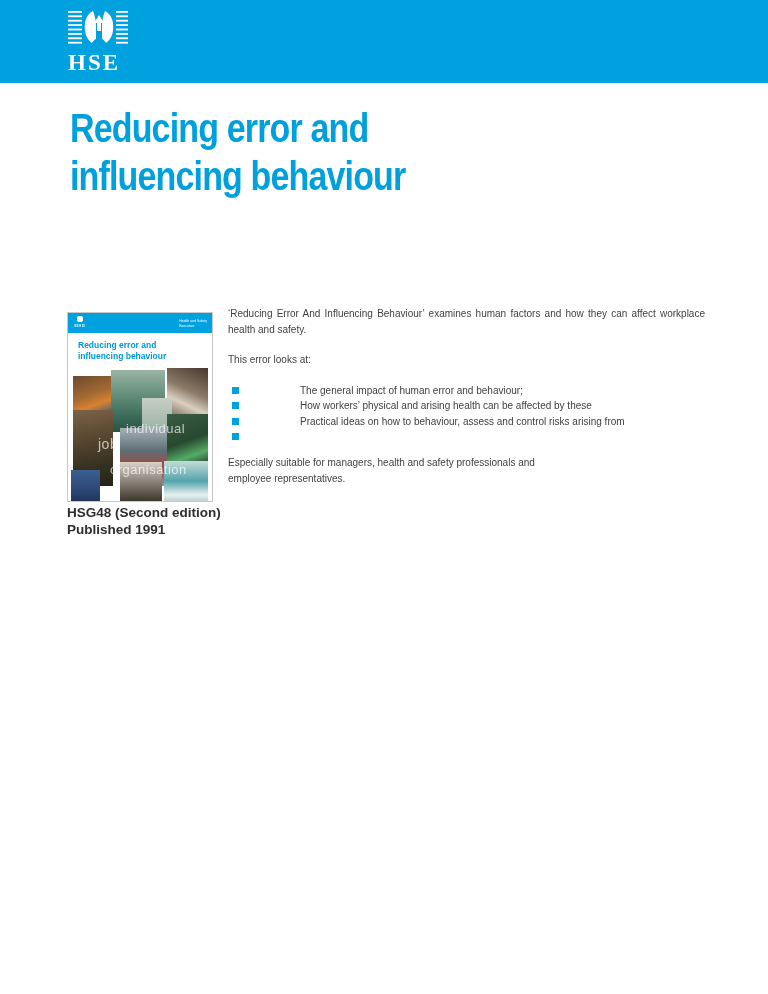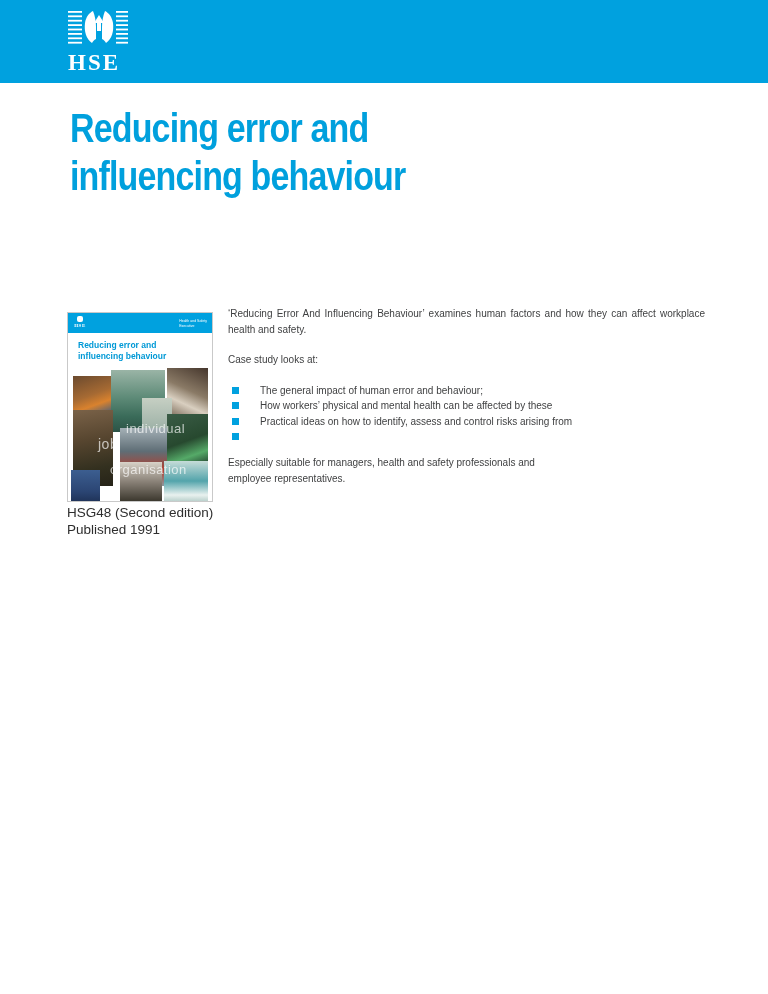--- a/index.html
+++ b/index.html
@@ -136,39 +136,39 @@
     padding-left: 8px;
   }
   .ow1 { left: 50px; top: 56px; }
   .ow2 { left: 22px; top: 72px; font-size: 14px; }
   .ow3 { left: 34px; top: 97px; }
 
   .cover-caption {
     position: absolute;
     left: 67px; top: 505px;
     color: #2e2e2e;
-    font-weight: normal;
+    font-weight: bold;
     font-size: 13.5px;
     line-height: 16.5px;
   }
   .cover-caption span { display: block; }
 
   
   .body-col {
     position: absolute;
     left: 228px; top: 306px;
     width: 477px;
     color: #3e3f40;
     font-size: 10px;
     line-height: 15.5px;
   }
   .body-col p.intro { text-align: justify; }
   .body-col p, .body-col ul { margin-bottom: 15px; }
   .bullet-list { list-style: none; }
-  .bullet-list li { display: flex; align-items: flex-start; }
+  .bullet-list li { display: flex; align-items: flex-start; gap: 40px; }
   .bullet-list .sq {
     flex: 0 0 auto;
     width: 7px; height: 7px;
     background: #00a1df;
     margin: 4px 0 0 4px;
   }
   .bullet-list .bt { margin-left: 21px; }
   .bt span, .outro span { display: block; }
 </style>
 </head>
@@ -237,38 +237,38 @@
     </div>
   </div>
 
   <div class="cover-caption">
     <span>HSG48 (Second edition)</span>
     <span>Published 1991</span>
   </div>
 
   <div class="body-col">
     <p class="intro">‘Reducing Error And Influencing Behaviour’ examines human factors and how they can affect workplace health and safety.</p>
-    <p>Case study looks at:</p>
+    <p>This error looks at:</p>
     <ul class="bullet-list">
       <li>
         <span class="sq"></span>
         <span class="bt">
           <span>The general impact of human error and behaviour;</span>
         </span>
       </li>
       <li>
         <span class="sq"></span>
         <span class="bt">
-          <span>How workers’ physical and mental health can be affected by these</span>
+          <span>How workers’ physical and arising health can be affected by these</span>
         </span>
       </li>
       <li>
         <span class="sq"></span>
         <span class="bt">
-          <span>Practical ideas on how to identify, assess and control risks arising from</span>
+          <span>Practical ideas on how to behaviour, assess and control risks arising from</span>
         </span>
       </li>
       <li>
         <span class="sq"></span>
       </li>
     </ul>
     <p class="outro">
       <span>Especially suitable for managers, health and safety professionals and</span>
       <span>employee representatives.</span>
     </p>

